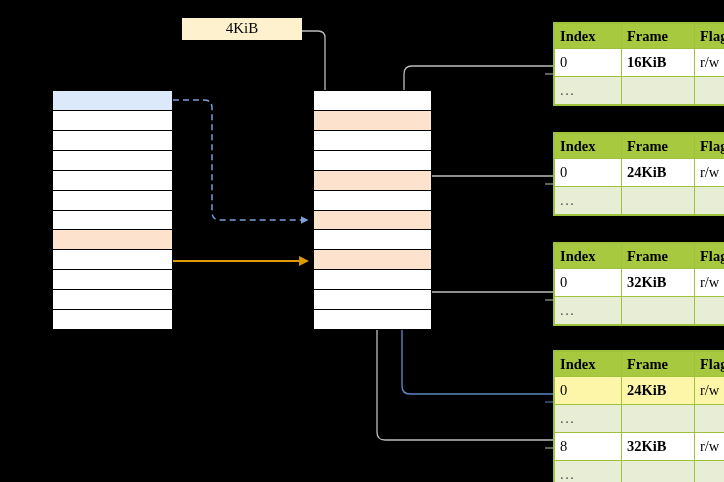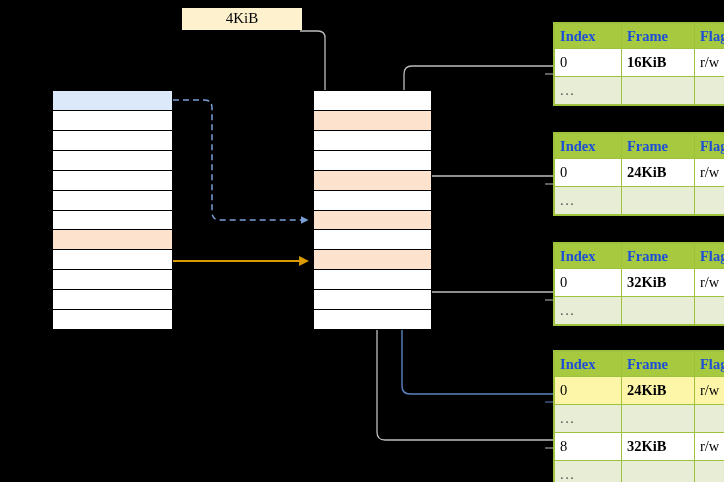--- a/index.html
+++ b/index.html
@@ -56,21 +56,21 @@
     background: #ffffff;
     z-index: 6;
   }
   .page-table table {
     border-collapse: collapse;
     width: 100%;
     table-layout: fixed;
   }
   .page-table th {
     background: #a6c93f;
-    color: #1d4ed8;
+    color: #000000;
     font-weight: bold;
     font-size: 14.5px;
     text-align: left;
     padding: 1px 5px;
     border: 1px solid #9fc23c;
     height: 22px;
     white-space: nowrap;
   }
   .page-table td {
     background: #ffffff;
@@ -138,21 +138,21 @@
 
     <path d="M 553 394 L 410 394 Q 402 394 402 386 L 402 263" fill="none" stroke="#5b84c4" stroke-width="1.4" marker-end="url(#arrowBlue)"></path>
 
     <path d="M 553 440 L 385 440 Q 377 440 377 432 L 377 263" fill="none" stroke="#bdbdbd" stroke-width="1.3" marker-end="url(#arrowGray)"></path>
 
     <path d="M 173 100 L 204 100 Q 212 100 212 108 L 212 212 Q 212 220 220 220 L 307 220" fill="none" stroke="#7ba0d8" stroke-width="1.5" stroke-dasharray="6 4" marker-end="url(#arrowBlueDash)"></path>
 
     <path d="M 173 261 L 307 261" fill="none" stroke="#d99b00" stroke-width="1.8" marker-end="url(#arrowOrange)"></path>
   </svg>
 
-  <div class="size-label" style="left:182px; top:8px; width:120px; height:22px;">4KiB</div>
+  <div class="size-label" style="left:182px; top:18px; width:120px; height:22px;">4KiB</div>
 
   <div class="mem-col" id="virtual-col" style="left:52px; top:90px; width:121px; height:240px;">
       <div class="mem-row hl-blue"></div>
       <div class="mem-row"></div>
       <div class="mem-row"></div>
       <div class="mem-row"></div>
       <div class="mem-row"></div>
       <div class="mem-row"></div>
       <div class="mem-row"></div>
       <div class="mem-row hl-peach"></div>

